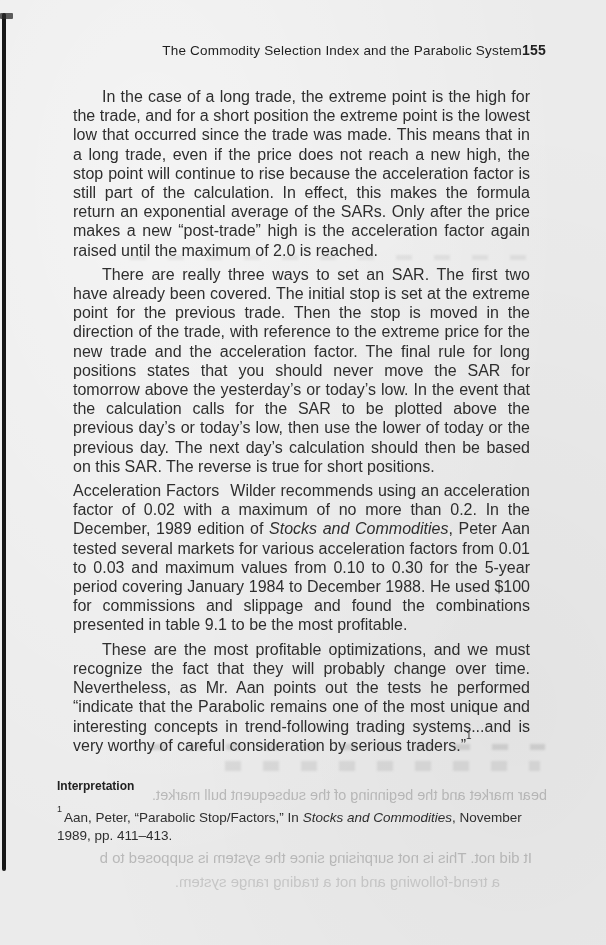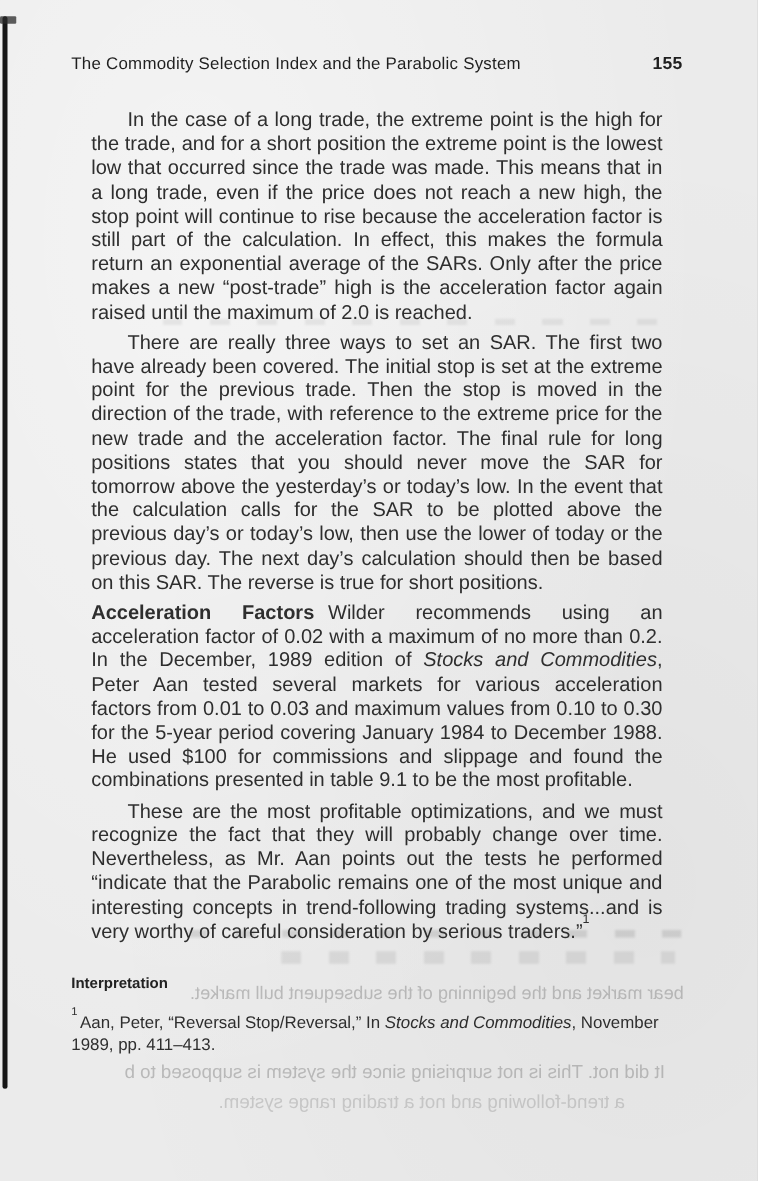--- a/index.html
+++ b/index.html
@@ -30,27 +30,27 @@
     position:absolute; height:6px; filter:blur(0.9px);
     background:repeating-linear-gradient(90deg, rgba(120,120,120,0.22) 0 16px, transparent 16px 38px);
   }
   .ghost-row.r1 { top:744px; left:150px; width:395px; }
   .ghost-row.r2 { top:761px; left:225px; width:315px; height:10px; opacity:.7; }
   .ghost-row.r3 { top:255px; left:130px; width:400px; height:5px; opacity:.55; }
 
   
   .content { position:absolute; left:57px; top:42px; width:489px; }
   .running-header {
-    display:flex; justify-content:space-between; align-items:baseline;
+    display:flex; justify-content:flex-end; align-items:baseline;
     font-size:13.5px; color:#1f1f1f; margin-bottom:29px; letter-spacing:.2px;
   }
   .page-number { font-weight:700; font-size:14px; }
   .content p { margin:0 16px 5px; font-size:16px; line-height:19.2px; text-align:justify; color:#2e2e2e; }
   .indent { text-indent:29px; }
-  .runin { font-weight:700; margin-right:11px; }
+  .runin { font-weight:400; margin-right:11px; }
   sup.fnref { font-size:10px; line-height:0; position:relative; top:-5px; }
   h2.interp { margin:24px 0 15px; font-size:12px; font-weight:700; color:#222; }
   .footnote { margin-top:16px; font-size:13.5px; line-height:18.5px; text-align:left; }
   .footnote sup { font-size:9px; line-height:0; position:relative; top:-4px; margin-right:2px; }
 </style>
 </head>
 <body>
 
 <div class="page">
 
@@ -75,16 +75,16 @@
 
     <p class="indent">There are really three ways to set an SAR. The first two have already been covered. The initial stop is set at the extreme point for the previous trade. Then the stop is moved in the direction of the trade, with reference to the extreme price for the new trade and the acceleration factor. The final rule for long positions states that you should never move the SAR for tomorrow above the yesterday’s or today’s low. In the event that the calculation calls for the SAR to be plotted above the previous day’s or today’s low, then use the lower of today or the previous day. The next day’s calculation should then be based on this SAR. The reverse is true for short positions.</p>
 
     <p><b class="runin">Acceleration Factors</b><span>Wilder recommends using an acceleration factor of 0.02 with a maximum of no more than 0.2. In the December, 1989 edition of </span><i>Stocks and Commodities</i><span>, Peter Aan tested several markets for various acceleration factors from 0.01 to 0.03 and maximum values from 0.10 to 0.30 for the 5-year period covering January 1984 to December 1988. He used $100 for commissions and slippage and found the combinations presented in table 9.1 to be the most profitable.</span></p>
 
     <p class="indent"><span>These are the most profitable optimizations, and we must recognize the fact that they will probably change over time. Nevertheless, as Mr. Aan points out the tests he performed “indicate that the Parabolic remains one of the most unique and interesting concepts in trend-following trading systems...and is very worthy of careful consideration by serious traders.”</span><sup class="fnref">1</sup></p>
 
     <h2 class="interp">Interpretation</h2>
 
 
-    <div class="footnote"><sup>1</sup><span>Aan, Peter, “Reversal Stop/Reversal,” In </span><i>Stocks and Commodities</i><span>, November 1989, pp. 411–413.</span></div>
+    <div class="footnote"><sup>1</sup><span>Aan, Peter, “Parabolic Stop/Factors,” In </span><i>Stocks and Commodities</i><span>, November 1989, pp. 411–413.</span></div>
 
   </div>
 </div>
 
 </body></html>

